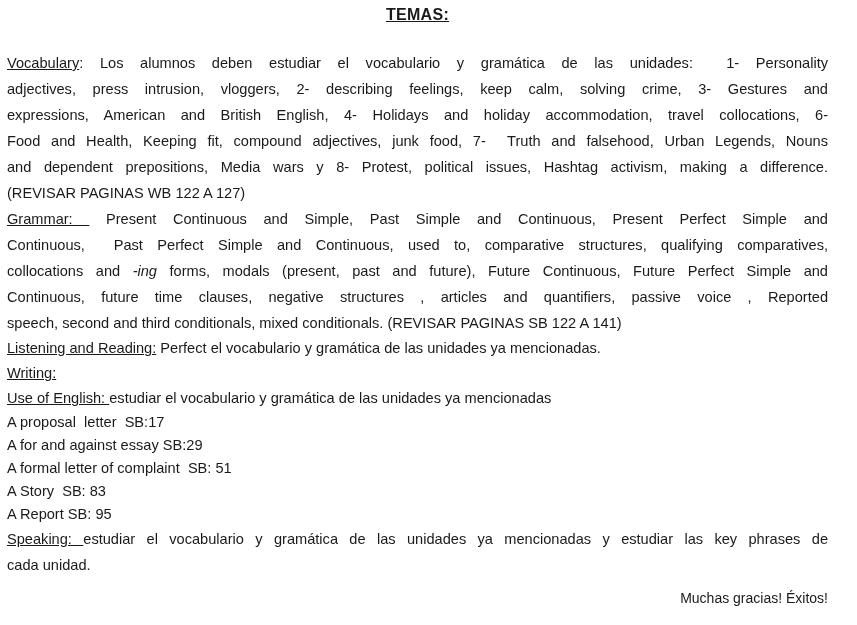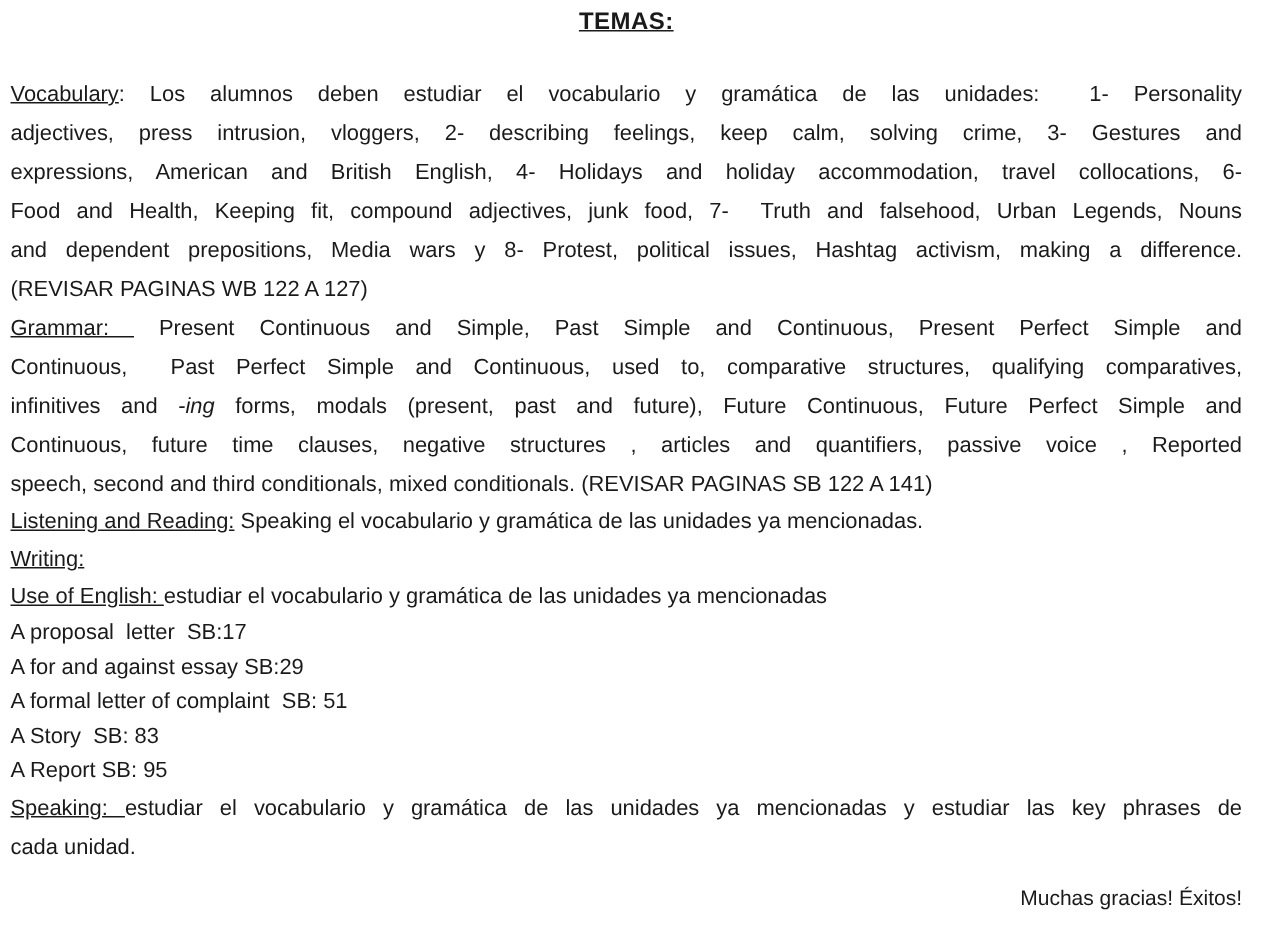--- a/index.html
+++ b/index.html
@@ -54,26 +54,26 @@
         <div class="line just" data-name="text-line"><span class="run b u" data-name="text-run">Vocabulary</span><span class="run" data-name="text-run">: Los alumnos deben estudiar el vocabulario y gramática de las unidades:&nbsp; 1- Personality</span></div>
         <div class="line just" data-name="text-line"><span class="run" data-name="text-run">adjectives, press intrusion, vloggers, 2- describing feelings, keep calm, solving crime, 3- Gestures and</span></div>
         <div class="line just" data-name="text-line"><span class="run" data-name="text-run">expressions, American and British English, 4- Holidays and holiday accommodation, travel collocations, 6-</span></div>
         <div class="line just" data-name="text-line"><span class="run" data-name="text-run">Food and Health, Keeping fit, compound adjectives, junk food, 7-&nbsp; Truth and falsehood, Urban Legends, Nouns</span></div>
         <div class="line just" data-name="text-line"><span class="run" data-name="text-run">and dependent prepositions, Media wars y 8- Protest, political issues, Hashtag activism, making a difference.</span></div>
         <div class="line" data-name="text-line"><span class="run" data-name="text-run">(REVISAR PAGINAS WB 122 A 127)</span></div>
       </div>
       <div class="para" data-name="paragraph-grammar">
         <div class="line just" data-name="text-line"><span class="run b u" data-name="text-run">Grammar:&nbsp;</span><span class="run" data-name="text-run"> Present Continuous and Simple, Past Simple and Continuous, Present Perfect Simple and</span></div>
         <div class="line just" data-name="text-line"><span class="run" data-name="text-run">Continuous,&nbsp; Past Perfect Simple and Continuous, used to, comparative structures, qualifying comparatives,</span></div>
-        <div class="line just" data-name="text-line"><span class="run" data-name="text-run">infinitives and </span><span class="run i" data-name="text-run">-ing</span><span class="run" data-name="text-run"> forms, modals (present, past and future), Future Continuous, Future Perfect Simple and</span></div>
+        <div class="line just" data-name="text-line"><span class="run" data-name="text-run">collocations and </span><span class="run i" data-name="text-run">-ing</span><span class="run" data-name="text-run"> forms, modals (present, past and future), Future Continuous, Future Perfect Simple and</span></div>
         <div class="line just" data-name="text-line"><span class="run" data-name="text-run">Continuous, future time clauses, negative structures , articles and quantifiers, passive voice , Reported</span></div>
         <div class="line" data-name="text-line"><span class="run" data-name="text-run">speech, second and third conditionals, mixed conditionals. (REVISAR PAGINAS SB 122 A 141)</span></div>
       </div>
       <div class="para" data-name="paragraph-listening-and-reading">
-        <div class="line" data-name="text-line"><span class="run b u" data-name="text-run">Listening and Reading:</span><span class="run" data-name="text-run"> Speaking el vocabulario y gramática de las unidades ya mencionadas.</span></div>
+        <div class="line" data-name="text-line"><span class="run b u" data-name="text-run">Listening and Reading:</span><span class="run" data-name="text-run"> Perfect el vocabulario y gramática de las unidades ya mencionadas.</span></div>
       </div>
       <div class="para" data-name="paragraph-writing-heading">
         <div class="line" data-name="text-line"><span class="run b u" data-name="text-run">Writing:</span></div>
       </div>
       <div class="para" data-name="paragraph-use-of-english">
         <div class="line" data-name="text-line"><span class="run b u" data-name="text-run">Use of English:&nbsp;</span><span class="run" data-name="text-run">estudiar el vocabulario y gramática de las unidades ya mencionadas</span></div>
       </div>
       <div class="para" data-name="paragraph-writing-list">
         <div class="line" data-name="text-line"><span class="run" data-name="text-run">A proposal&nbsp; letter&nbsp; SB:17</span></div>
         <div class="line" data-name="text-line"><span class="run" data-name="text-run">A for and against essay SB:29</span></div>

